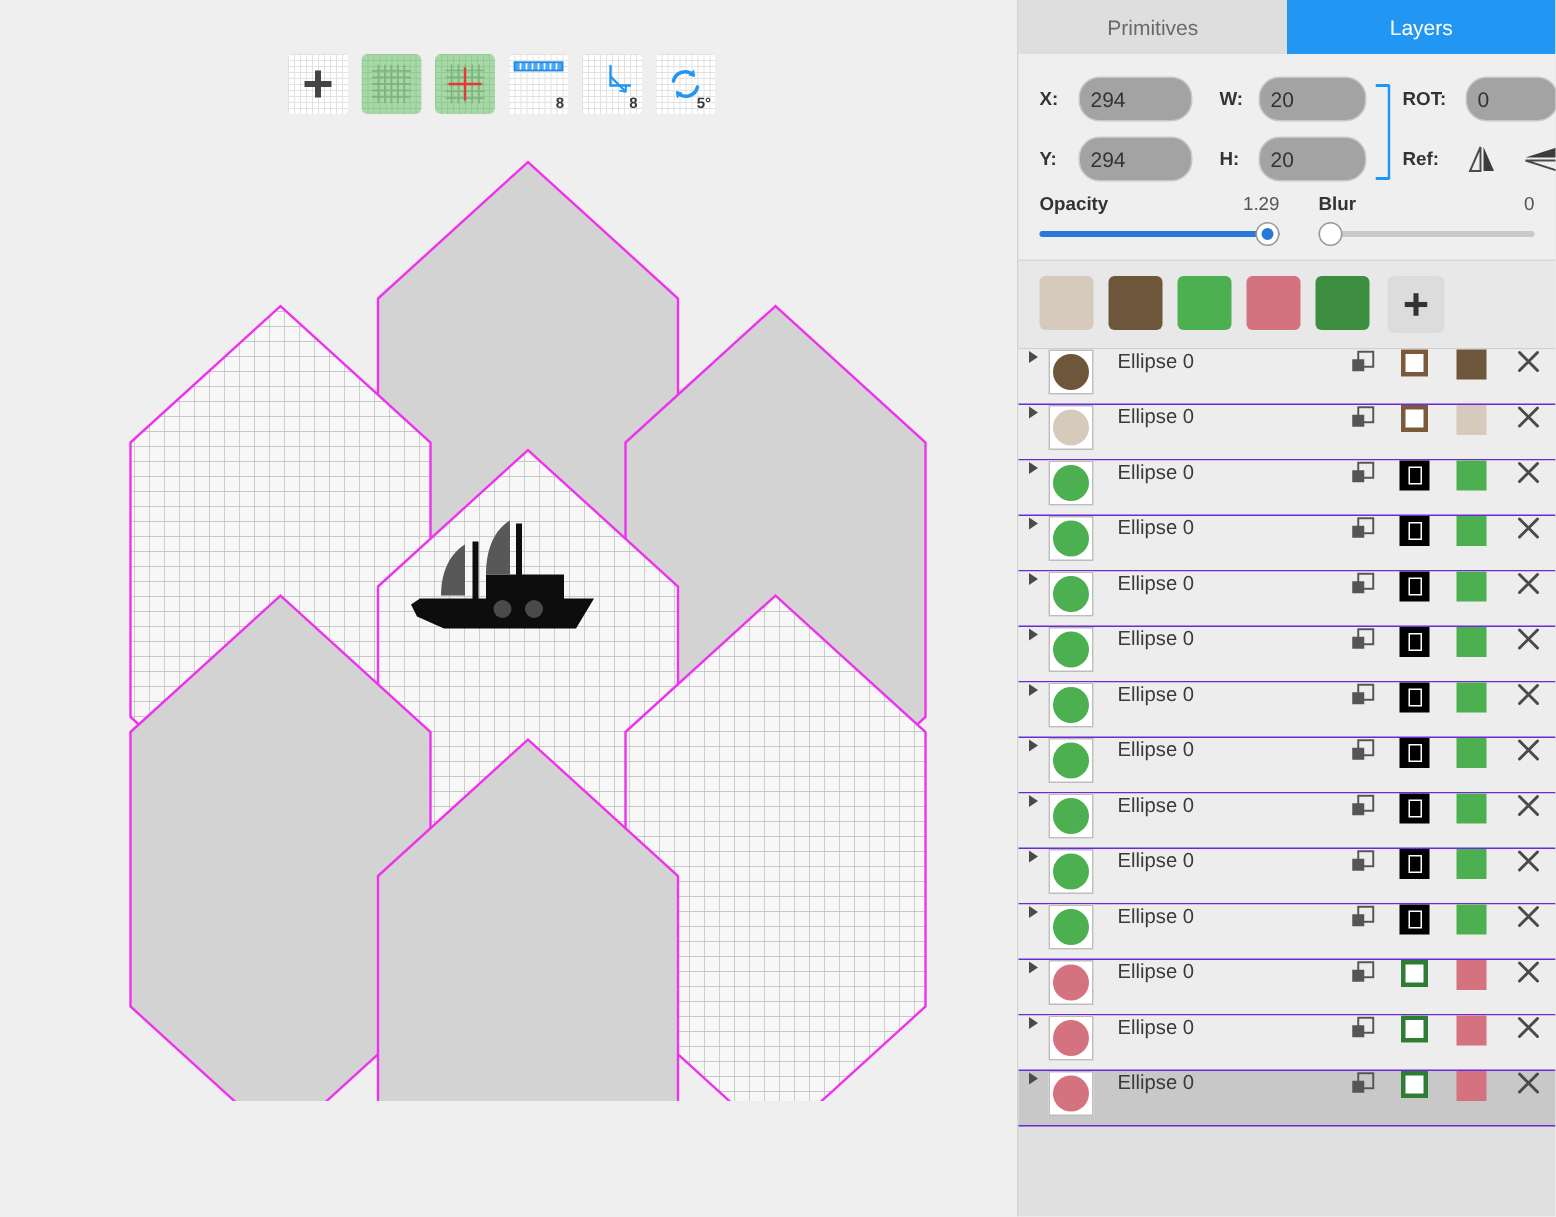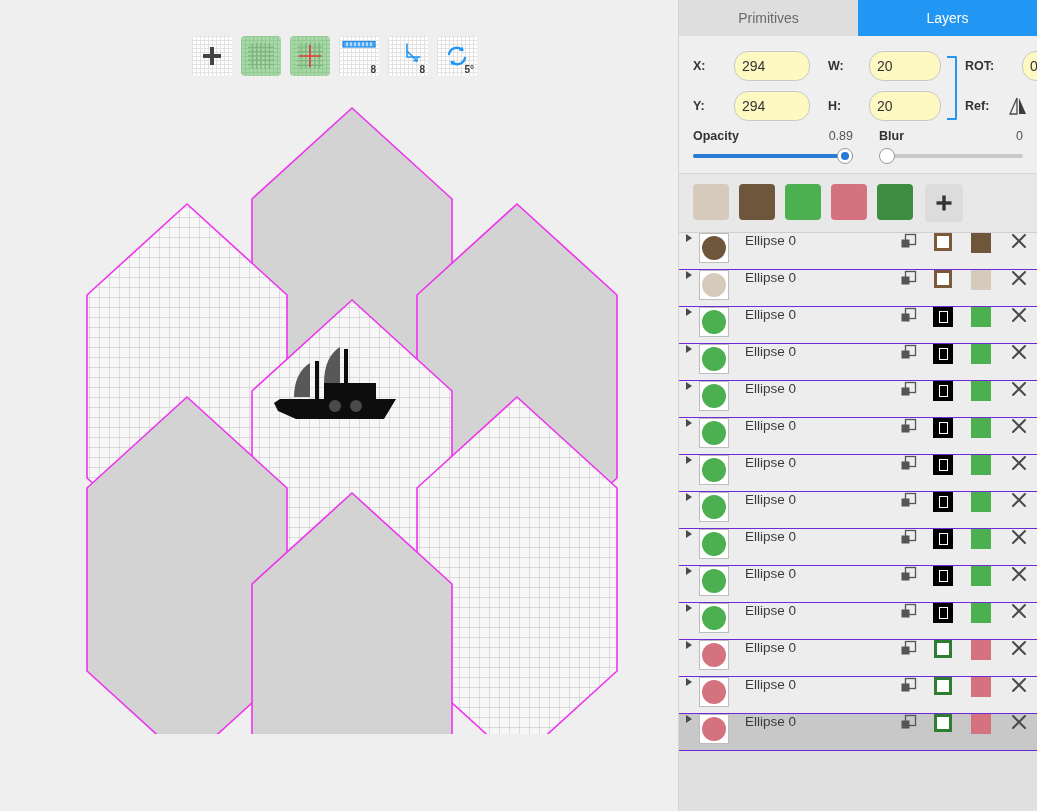--- a/index.html
+++ b/index.html
@@ -105,28 +105,27 @@
   }
   .prop-row { display: flex; align-items: center; height: 40px; }
   .prop-label {
     font-size: 12.5px; font-weight: bold; color: #333;
     width: 26px; flex: 0 0 26px;
   }
   .prop-label.wide { width: 34px; flex: 0 0 34px; }
   .prop-input {
     height: 30px;
     border: 1px solid #c8c8c8;
-    background: #fef9c3;
+    background: #a3a3a3;
     border-radius: 14px;
     font-size: 14px;
     color: #333;
     padding: 0 7px;
     font-family: "Liberation Sans", sans-serif;
     outline: none;
-    margin-left: 15px;
   }
   .inp-xy { width: 76px; }
   .inp-wh { width: 72px; }
   .inp-rot { width: 62px; }
   .sp8  { width: 8px;  flex: 0 0 8px; }
   .sp18 { width: 18px; flex: 0 0 18px; }
 
   
   #bracket {
     position: relative;
@@ -391,21 +390,21 @@
               </svg>
             </div>
           </div>
         </div>
       </div>
 
       <div id="sliders">
         <div class="slider-block left">
           <div class="slider-head">
             <span class="slider-name">Opacity</span>
-            <span class="slider-val">0.89</span>
+            <span class="slider-val">1.29</span>
           </div>
           <div class="slider-track">
             <div class="bar"></div>
             <div class="fill" style="width:100%"></div>
             <div class="knob filled" style="left:calc(100% - 16px)"></div>
           </div>
         </div>
         <div class="slider-block">
           <div class="slider-head">
             <span class="slider-name">Blur</span>

